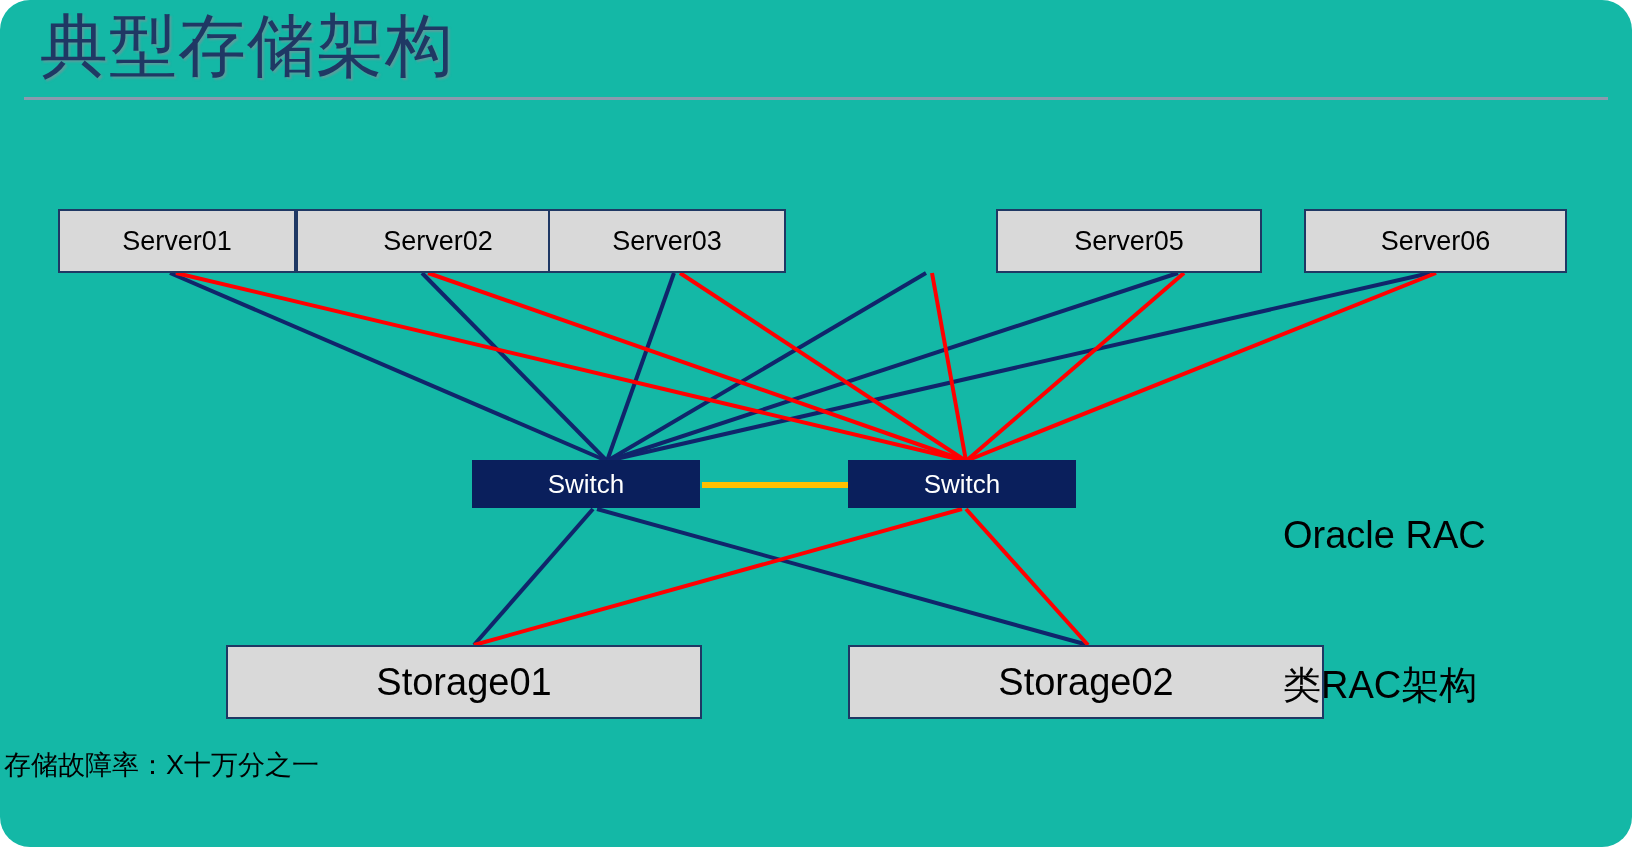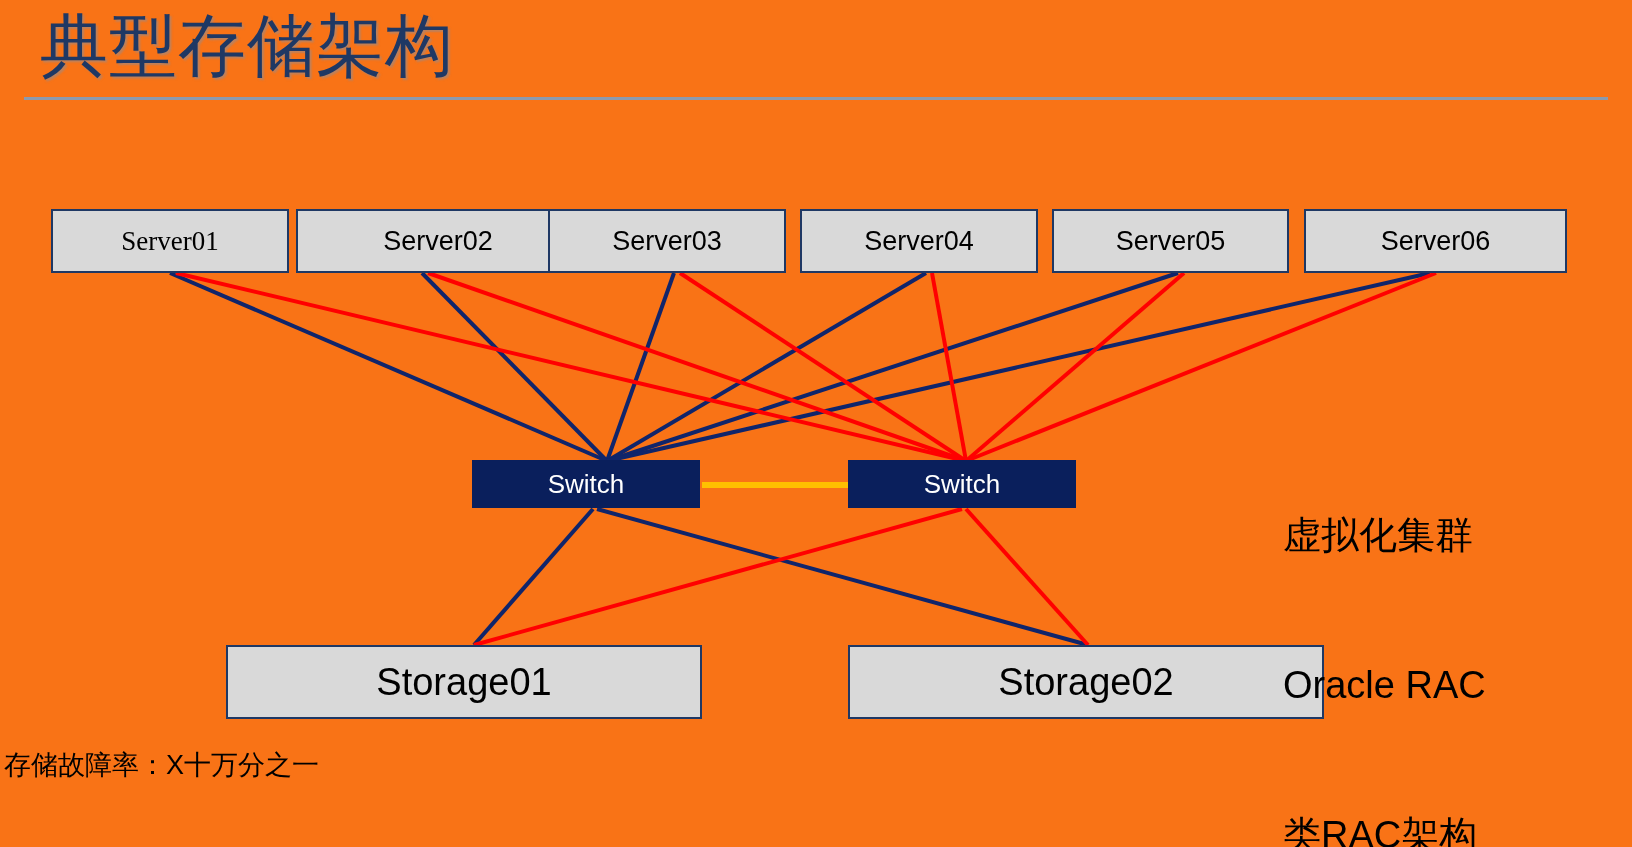--- a/index.html
+++ b/index.html
@@ -7,22 +7,23 @@
     padding: 0;
     background: #ffffff;
   }
   body {
     font-family: "Liberation Sans", "DejaVu Sans", sans-serif;
   }
   #slide {
     position: relative;
     width: 1632px;
     height: 847px;
-    background: #f97316;
+    background: #14b8a6;
     overflow: hidden;
+    border-radius: 30px;
   }
 
   
   #title {
     position: absolute;
     left: 40px;
     top: 2px;
     font-size: 68px;
     line-height: 86px;
     color: #1F3864;
@@ -136,33 +137,30 @@
         <line x1="593" y1="509" x2="474" y2="645" stroke="#10256B" stroke-width="4" stroke-linecap="butt"></line>
         <line x1="597" y1="509" x2="1088" y2="645" stroke="#10256B" stroke-width="4" stroke-linecap="butt"></line>
         <line x1="962" y1="509" x2="474" y2="645" stroke="#FF0000" stroke-width="4" stroke-linecap="butt"></line>
         <line x1="966" y1="509" x2="1088" y2="645" stroke="#FF0000" stroke-width="4" stroke-linecap="butt"></line>
       </g>
     <g id="g-interswitch">
         <line x1="702" y1="485" x2="848" y2="485" stroke="#FFC000" stroke-width="6" stroke-linecap="butt"></line>
       </g>
   </svg>
 
-  <div class="node server" style="left:51px;  top:209px; width:238px;font-family:Liberation Serif, serif;">
+  <div class="node server" style="left:58px;  top:209px; width:238px;">
       <span>Server01</span>
     </div>
   <div class="node server" style="left:296px; top:209px; width:284px;">
       <span>Server02</span>
     </div>
   <div class="node server" style="left:548px; top:209px; width:238px;">
       <span>Server03</span>
     </div>
-  <div class="node server" style="left:800px; top:209px; width:238px;">
-      <span>Server04</span>
-    </div>
-  <div class="node server" style="left:1052px;top:209px; width:237px;">
+  <div class="node server" style="left:996px;top:209px; width:266px;">
       <span>Server05</span>
     </div>
   <div class="node server" style="left:1304px;top:209px; width:263px;">
       <span>Server06</span>
     </div>
 
   <div class="node switch" style="left:472px; top:460px; width:228px;">
       <span>Switch</span>
     </div>
   <div class="node switch" style="left:848px; top:460px; width:228px;">
@@ -171,18 +169,17 @@
 
   <div class="node storage" style="left:226px; top:645px; width:476px;">
       <span>Storage01</span>
     </div>
   <div class="node storage" style="left:848px; top:645px; width:476px;">
       <span>Storage02</span>
     </div>
 
   <div class="annot" id="annot-storage-rate">存储故障率：X十万分之一</div>
   <div class="annot" id="annot-cluster">
-    <div>虚拟化集群</div>
     <div>Oracle RAC</div>
     <div>类RAC架构</div>
   </div>
 
 </div>
 
 </body></html>

